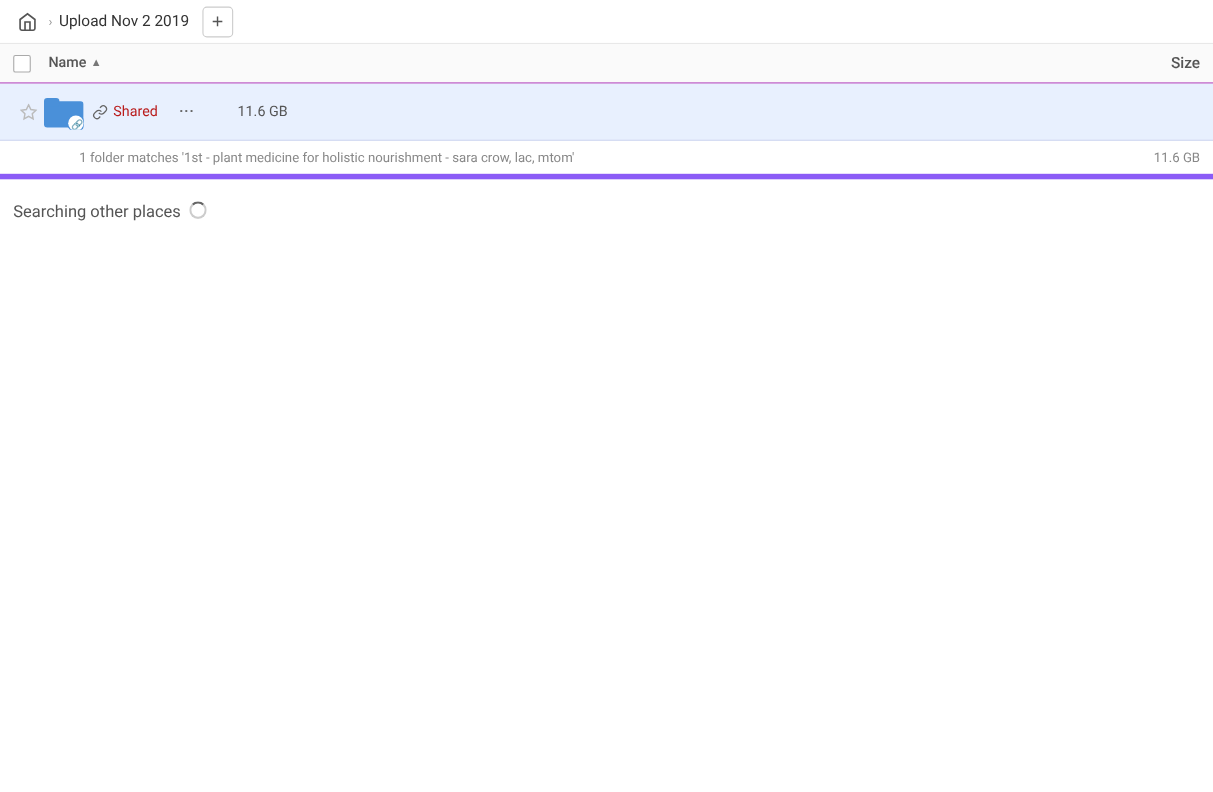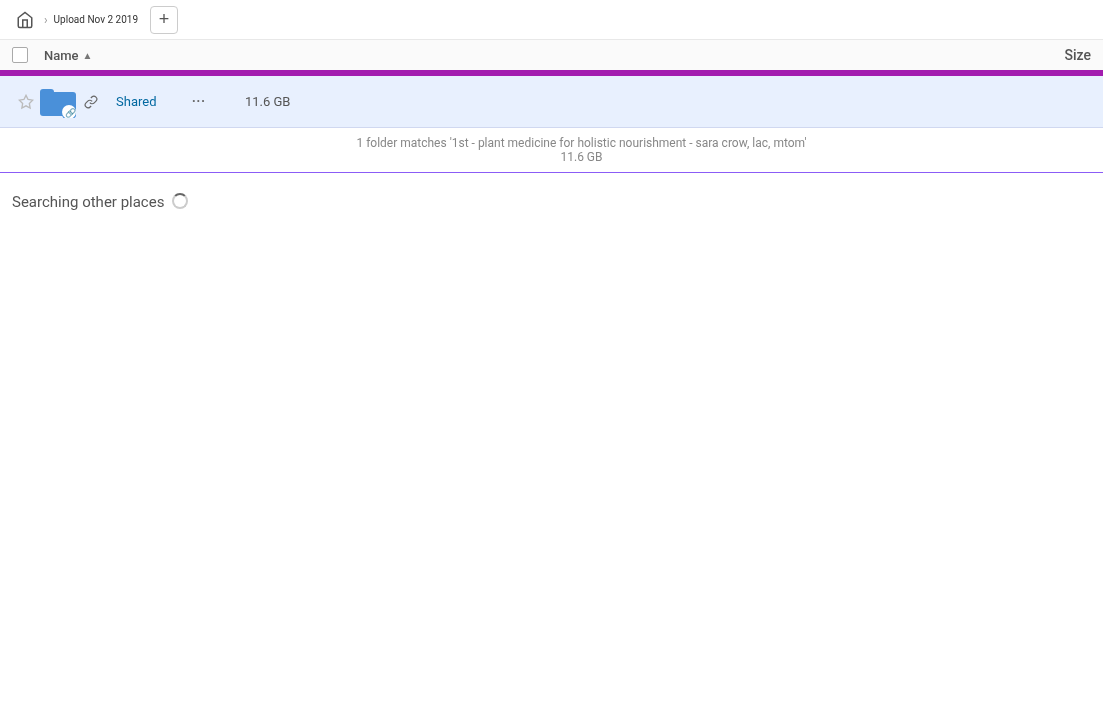--- a/index.html
+++ b/index.html
@@ -36,21 +36,21 @@
       border-radius: 4px;
     }
 
     .breadcrumb-separator {
       color: #999;
       font-size: 12px;
       margin: 0 2px;
     }
 
     .breadcrumb-title {
-      font-size: 10px;
+      font-size: 14px;
       color: #333;
       font-weight: 400;
     }
 
     .add-button {
       display: flex;
       align-items: center;
       justify-content: center;
       width: 28px;
       height: 28px;
@@ -61,21 +61,21 @@
       margin-left: 8px;
       font-size: 18px;
       color: #555;
     }
 
     
     .column-headers {
       display: flex;
       align-items: center;
       padding: 6px 12px;
-      border-bottom: 6px solid #a21caf;
+      border-bottom: 1px solid #a21caf;
       height: 36px;
       background: #fafafa;
     }
 
     .col-checkbox {
       width: 32px;
       display: flex;
       align-items: center;
     }
 
@@ -145,24 +145,24 @@
       color: #1a1a1a;
       font-weight: 400;
       white-space: nowrap;
       overflow: hidden;
       text-overflow: ellipsis;
     }
 
     .row-shared {
       display: flex;
       align-items: center;
-      gap: 18px;
-      color: #0369a1;
+      gap: 5px;
+      color: #b91c1c;
       font-size: 13px;
-      margin-right: 28px;
+      margin-right: 12px;
     }
 
     .row-more {
       width: 28px;
       height: 28px;
       display: flex;
       align-items: center;
       justify-content: center;
       cursor: pointer;
       color: #666;
@@ -176,25 +176,24 @@
       text-align: right;
       font-size: 13px;
       color: #555;
     }
 
     
     .match-info {
       padding: 8px 12px 8px 72px;
       font-size: 12px;
       color: #888;
-      border-bottom: 1px solid #8b5cf6;
+      border-bottom: 5px solid #8b5cf6;
       display: flex;
       justify-content: space-between;
       align-items: center;
-      flex-direction: column;
     }
 
     .match-size {
       font-size: 12px;
       color: #888;
       padding-right: 0;
     }
 
     
     .searching-section {

